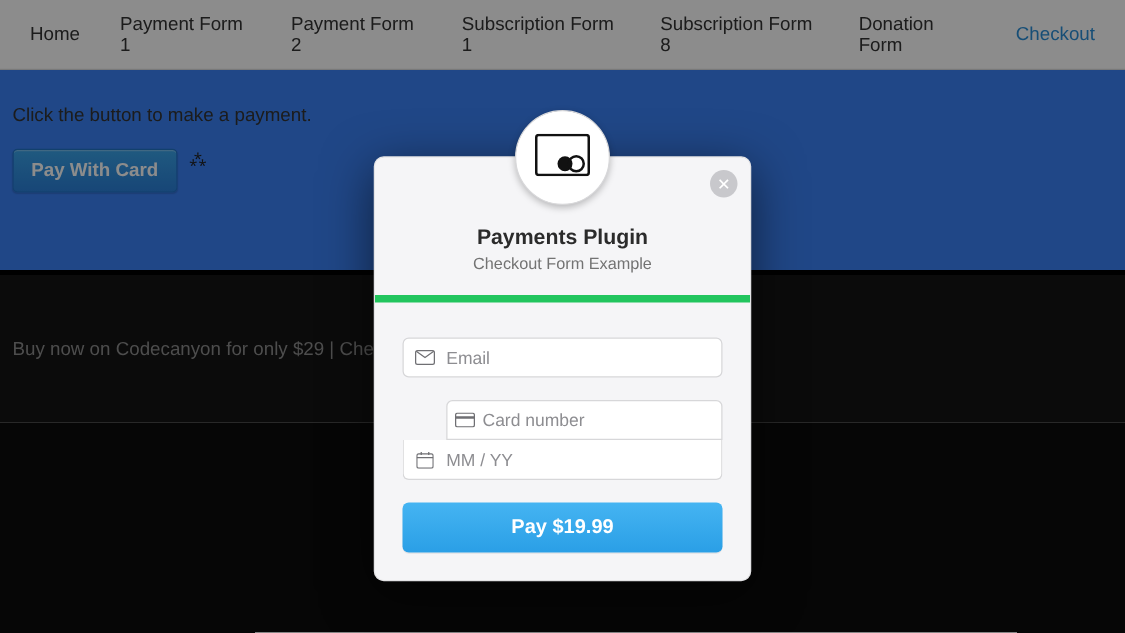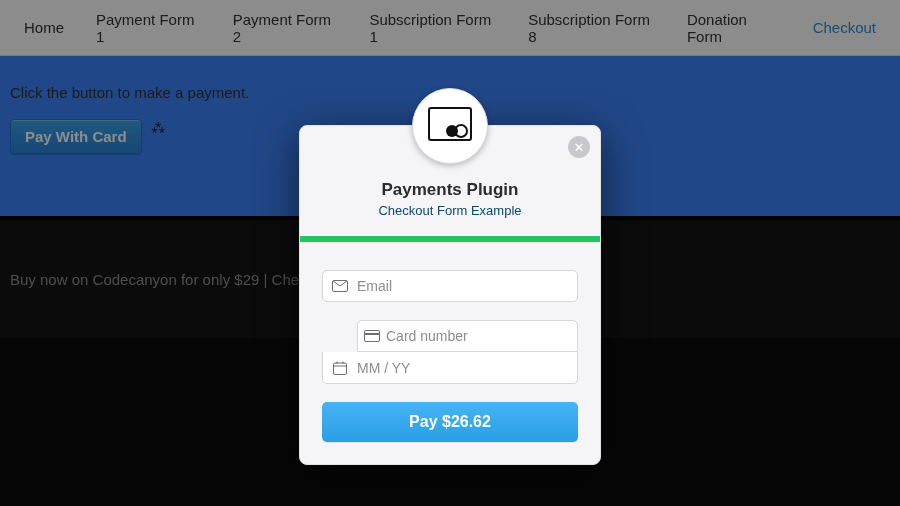--- a/index.html
+++ b/index.html
@@ -41,21 +41,21 @@
   .modal-header { text-align:center; padding:54px 16px 18px 16px; border-bottom:6px solid #22c55e; position:relative; }
   .modal-avatar {
     position:absolute; left:50%; top:-38px; transform:translateX(-50%);
     width:76px; height:76px; border-radius:50%;
     background:#fff; border:1px solid #d8d8da;
     box-shadow:0 2px 6px rgba(0,0,0,.25);
     display:flex; align-items:center; justify-content:center;
   }
   .modal-avatar svg { width:44px; height:34px; }
   .modal-title { font-size:17px; font-weight:bold; color:#2b2b2b; }
-  .modal-sub { font-size:13px; color:#0c4a6e; margin-top:3px; }
+  .modal-sub { font-size:13px; color:#737373; margin-top:3px; }
   .modal-close {
     position:absolute; right:10px; top:10px; width:22px; height:22px;
     border-radius:50%; background:#c8c8cc; color:#fff;
     display:flex; align-items:center; justify-content:center;
     font-size:13px; cursor:pointer;
   }
   .modal-body { padding:28px 22px 22px 22px; }
   .field-group { margin-bottom:18px; }
   .row { background:#fff; border:1px solid #d7d7d9; display:flex; align-items:center; height:32px; }
   .row + .row { border-top:none; }
@@ -153,15 +153,15 @@
                 <line x1="0.5" y1="5" x2="13.5" y2="5" stroke="currentColor"></line>
                 <line x1="4" y1="0.5" x2="4" y2="3" stroke="currentColor"></line>
                 <line x1="10" y1="0.5" x2="10" y2="3" stroke="currentColor"></line>
               </svg>
           </span>
           <input type="text" placeholder="MM / YY" style="">
         </div>
       </div>
     </div>
 
-    <button class="submit-btn">Pay $26.62</button>
+    <button class="submit-btn">Pay $19.99</button>
   </div>
 </div>
 
 </body></html>

